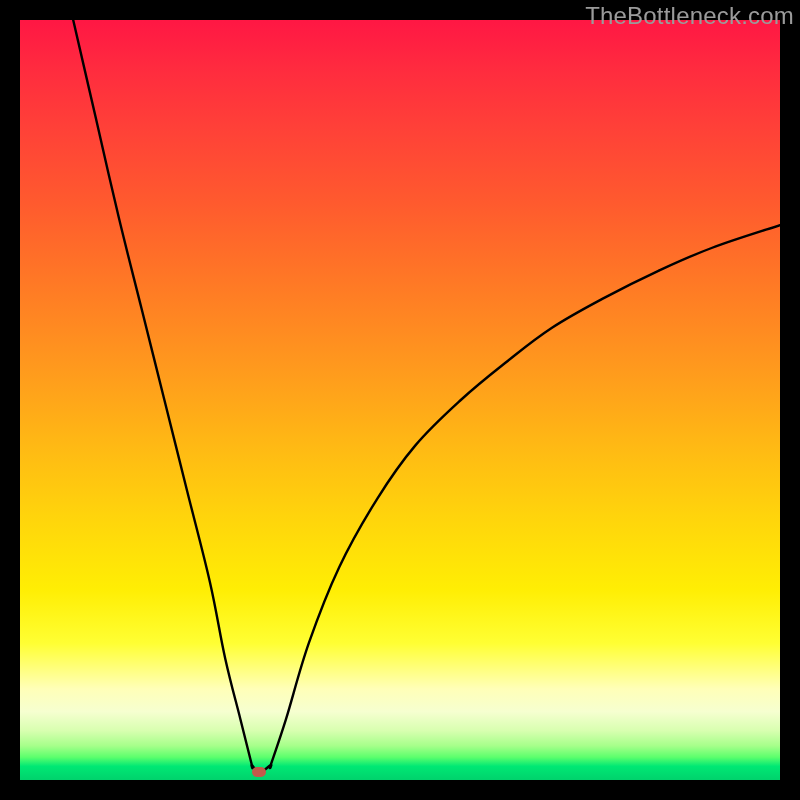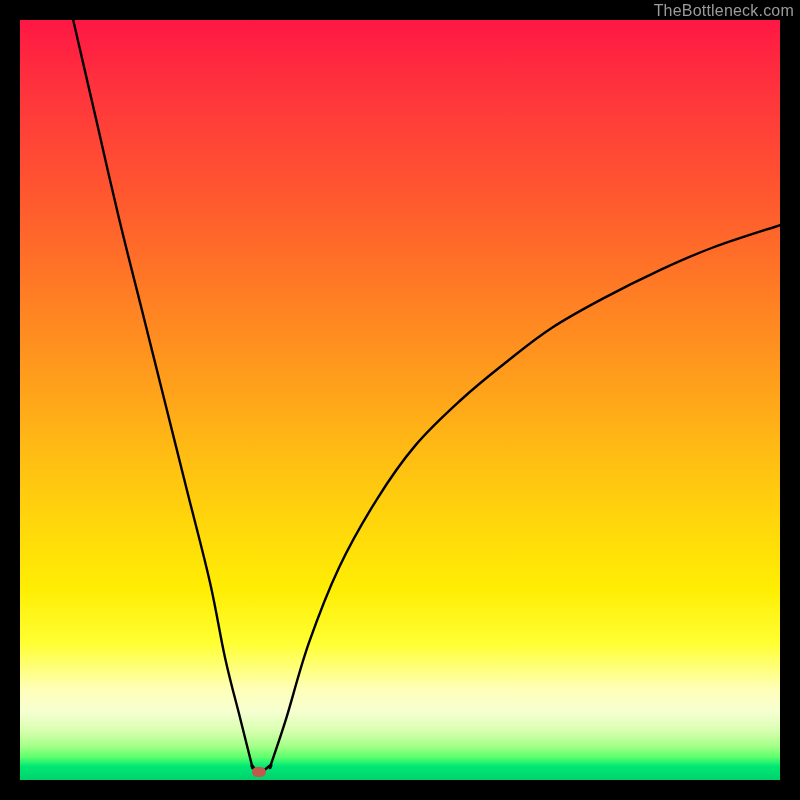--- a/index.html
+++ b/index.html
@@ -59,21 +59,21 @@
     height: 10px;
     border-radius: 5px;
     background: #c25a4b; 
     transform: translate(-50%, -50%);
   }
   .watermark {
     position: absolute;
     top: 2px;
     right: 6px;
     color: #9b9b9b;
-    font-size: 16px;
+    font-size: 24px;
     letter-spacing: 0.2px;
     user-select: none;
     pointer-events: none;
   }
 </style>
 </head>
 <body>
 
 <div class="stage">
 

